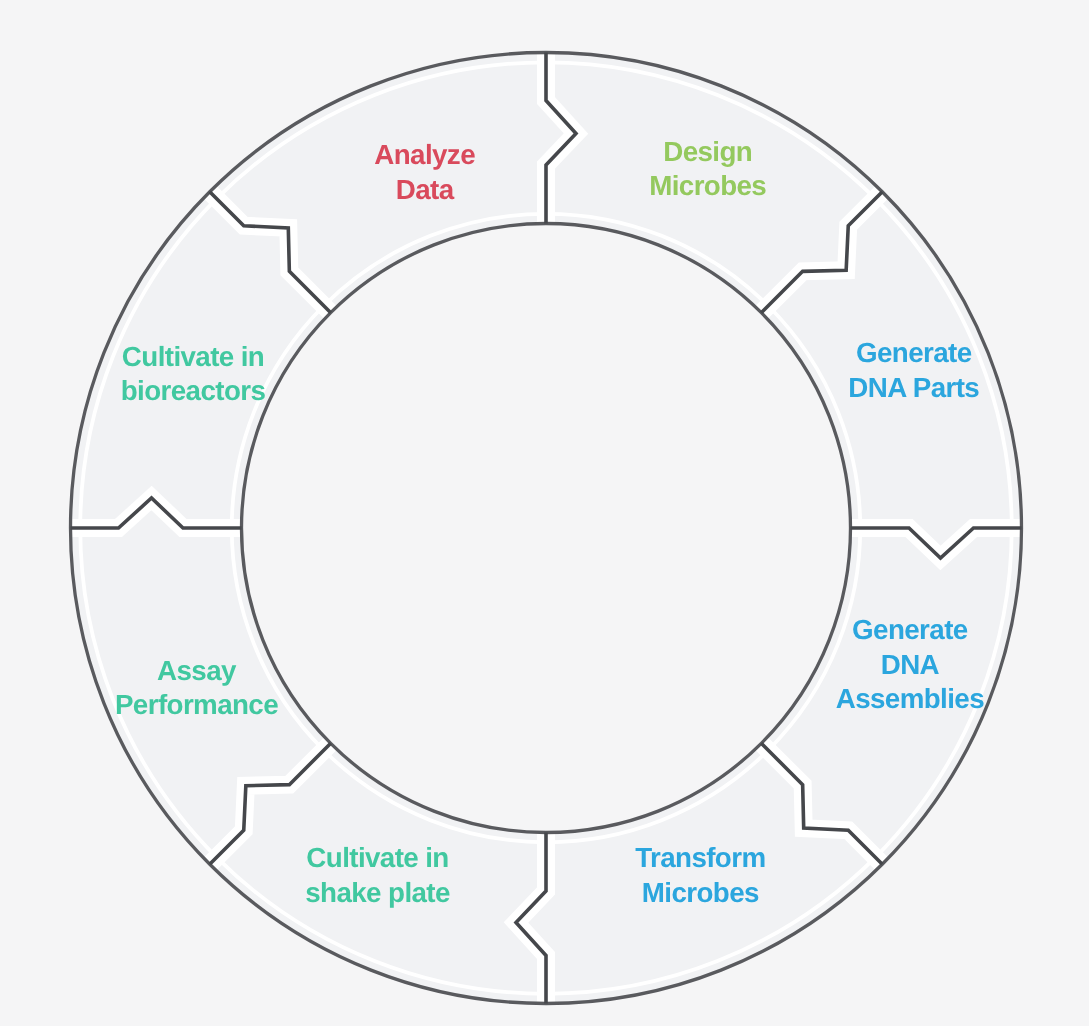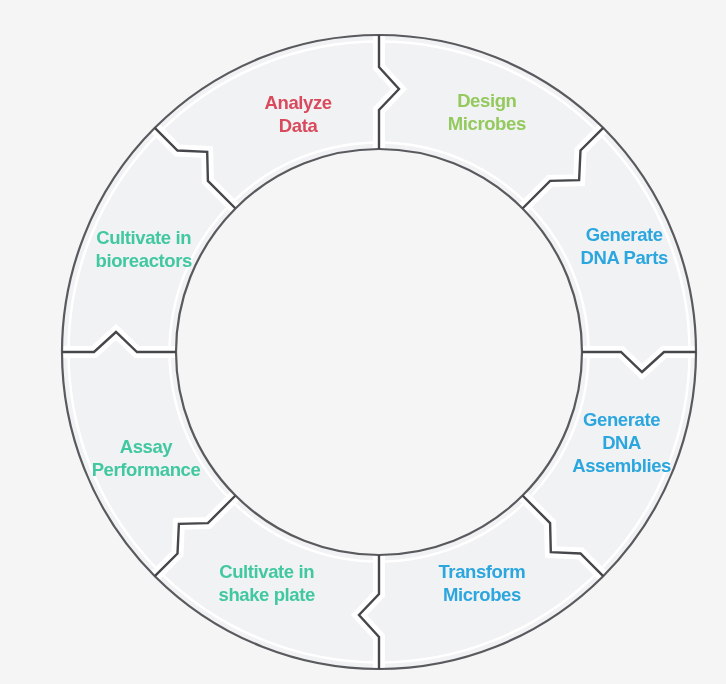--- a/index.html
+++ b/index.html
@@ -2,21 +2,21 @@
 <html><head>
 <meta charset="utf-8">
 <style>
   html, body { margin: 0; padding: 0; }
   body {
     width: 726px; height: 684px;
     background: #f5f5f6;
     font-family: "Liberation Sans", sans-serif;
     overflow: hidden;
   }
-  .stage { position: relative; width: 706px; height: 684px; padding-left: 15px; }
+  .stage { position: relative; width: 706px; height: 684px; }
   svg { display: block; }
   .seg-label {
     font-family: "Liberation Sans", sans-serif;
     font-weight: 700;
     font-size: 18.5px;
     letter-spacing: -0.4px;
   }
 </style>
 </head>
 <body>

